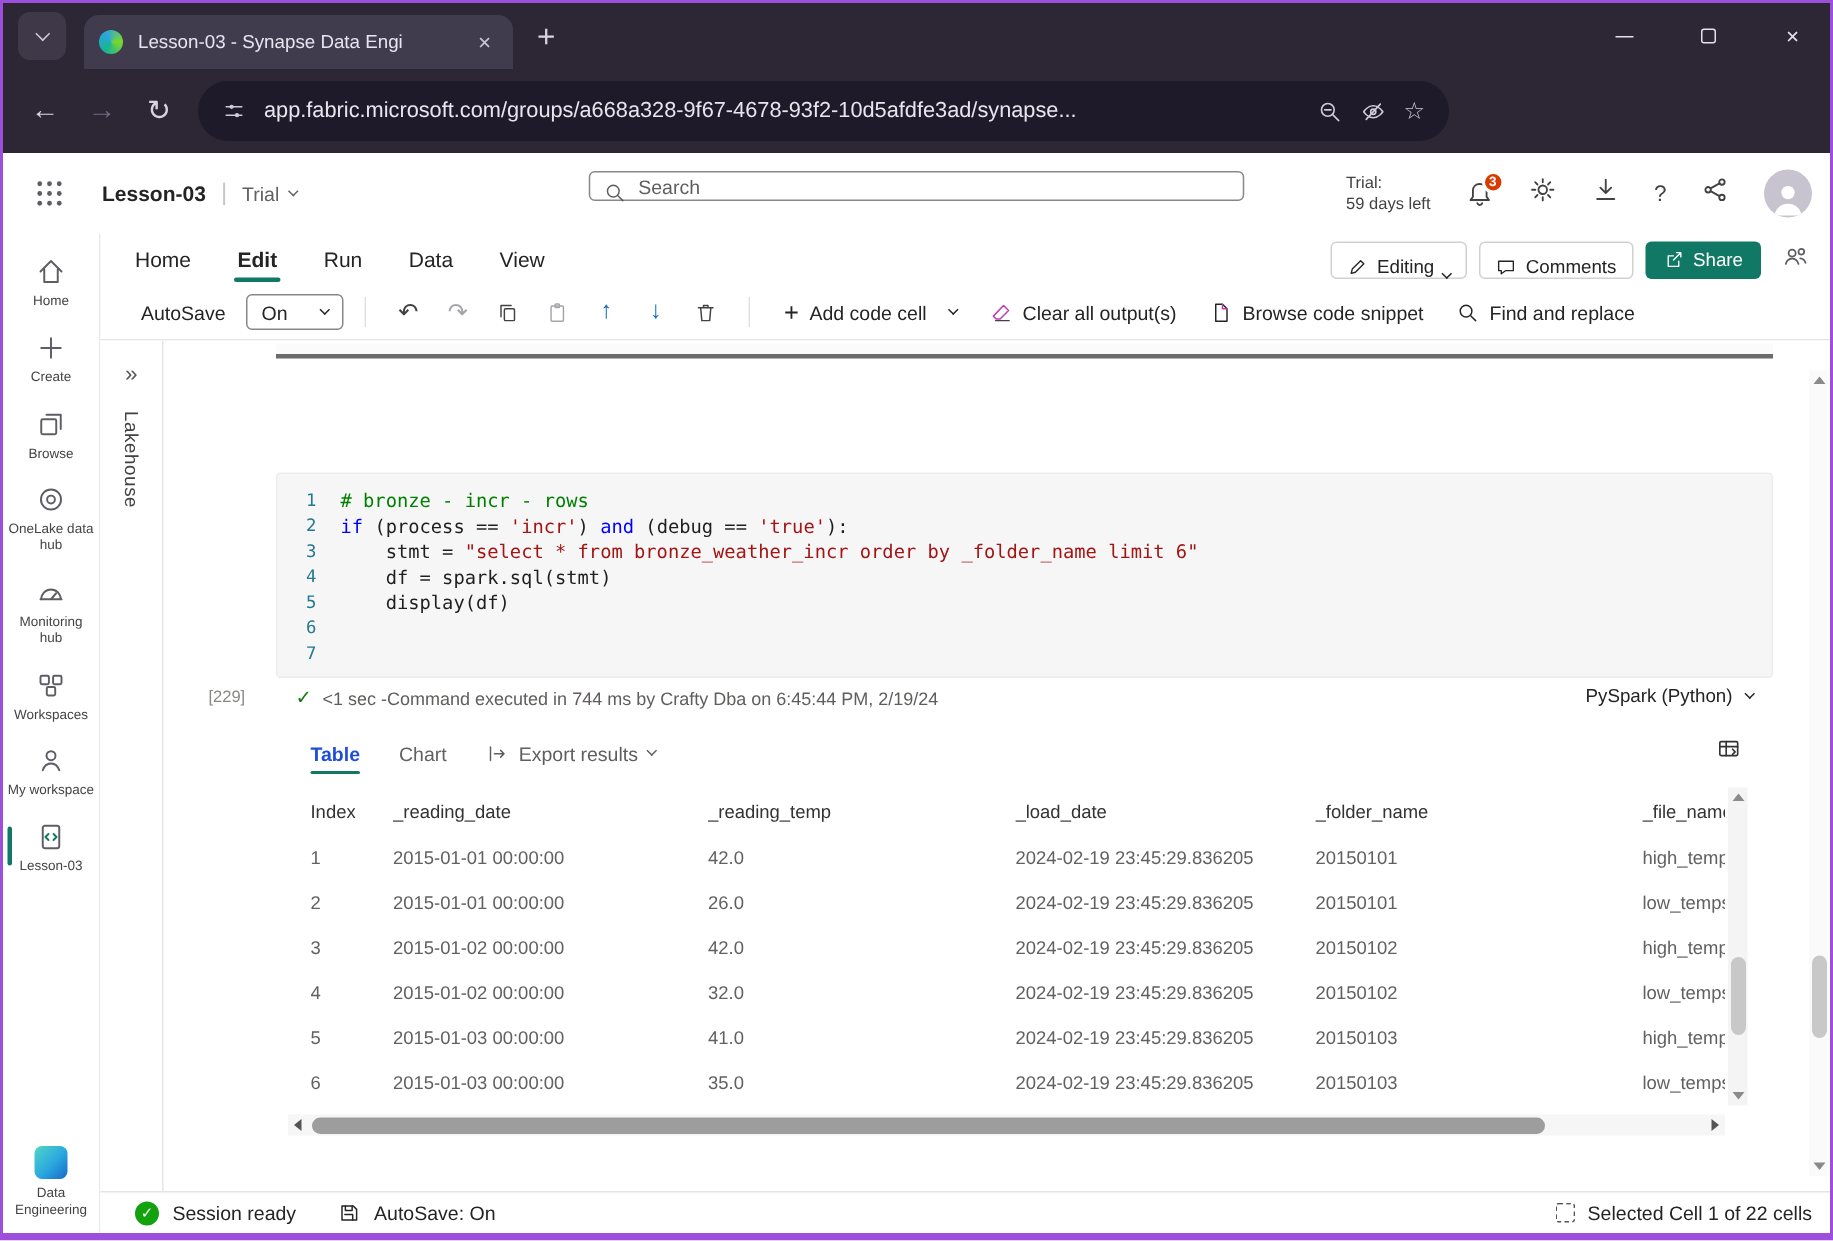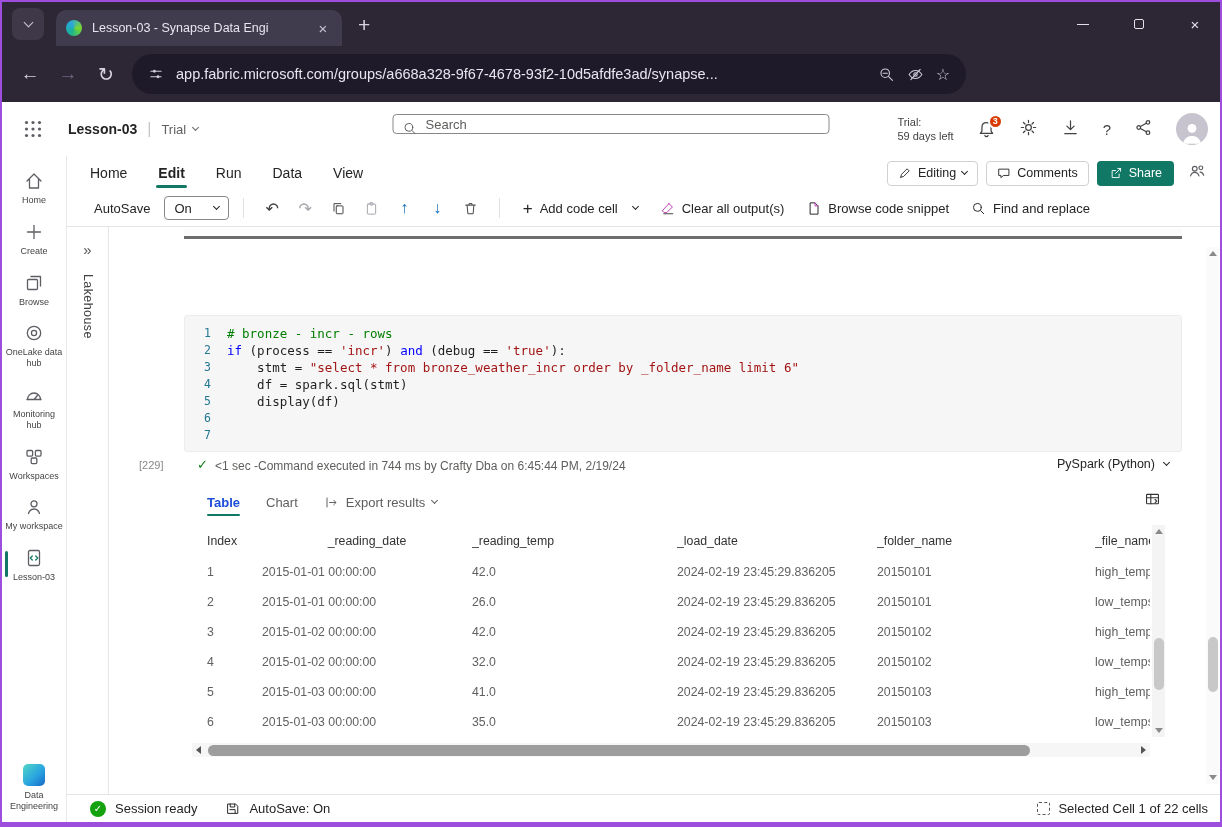--- a/index.html
+++ b/index.html
@@ -88,21 +88,21 @@
   .sb-bottom{margin-top:auto;margin-bottom:4px;}
 
   .main{flex:1;display:flex;flex-direction:column;min-width:0;background:#fff;}
 
   .menubar{flex:0 0 34px;display:flex;align-items:stretch;padding:0 14px 0 23px;}
   .menu-item{font-size:14px;color:#242424;margin-right:31px;display:flex;align-items:center;position:relative;}
   .menu-item.active{font-weight:700;}
   .menu-item.active::after{content:"";position:absolute;left:-2px;right:-2px;bottom:2px;height:3px;
     background:var(--teal);border-radius:2px;}
   .menu-right{margin-left:auto;display:flex;align-items:center;gap:8px;}
-  .btn-outline{height:25px;border:1px solid #d1d1d1;border-radius:4px;display:flex;align-items:center;
+  .btn-outline{height:25px;border:1px solid #d1d1d1;border-radius:4px;display:flex;align-items:flex-end;
     gap:6px;padding:0 10px;font-size:12.5px;color:#242424;background:#fff;}
   .btn-share{height:25px;border-radius:4px;display:flex;align-items:center;gap:6px;padding:0 12px;
     font-size:12.5px;background:var(--teal);color:#fff;border:none;}
   .presence{color:#5f5d63;margin-left:6px;}
 
   .cmdbar{flex:0 0 37px;border-bottom:1px solid #e4e4e4;display:flex;align-items:center;
     padding:0 10px 0 27px;font-size:13px;color:#242424;gap:4px;}
   .cb-label{margin-right:10px;}
   .dropdown{border:1px solid #8a8886;height:24px;border-radius:4px;padding:0 9px;display:flex;
     gap:22px;align-items:center;font-size:13px;color:#242424;background:#fff;}
@@ -526,21 +526,21 @@
               </div>
               <span class="tbl-settings">
                 <svg class="ic" width="17" height="17" viewBox="0 0 20 20">
                     <rect x="3" y="4" width="14" height="11" rx="1"></rect>
                     <path d="M3 8h14M8 4v11M13 10l2 2-2 2"></path>
                   </svg>
               </span>
             </div>
             <div class="tbl-header">
                 <div class="cell" style="width: 55px;">Index</div>
-                <div class="cell" style="width: 210px; text-align: center;">_reading_date</div>
+                <div class="cell" style="width: 210px;">_reading_date</div>
                 <div class="cell" style="width: 205px;">_reading_temp</div>
                 <div class="cell" style="width: 200px;">_load_date</div>
                 <div class="cell" style="width: 218px;">_folder_name</div>
                 <div class="cell" style="width: 110px;">_file_name</div>
               </div>
             <div class="tbl-body">
                 <div class="tbl-row">
                   <div class="cell" style="width: 55px;">1</div>
                   <div class="cell" style="width: 210px;">2015-01-01 00:00:00</div>
                   <div class="cell" style="width: 205px;">42.0</div>

